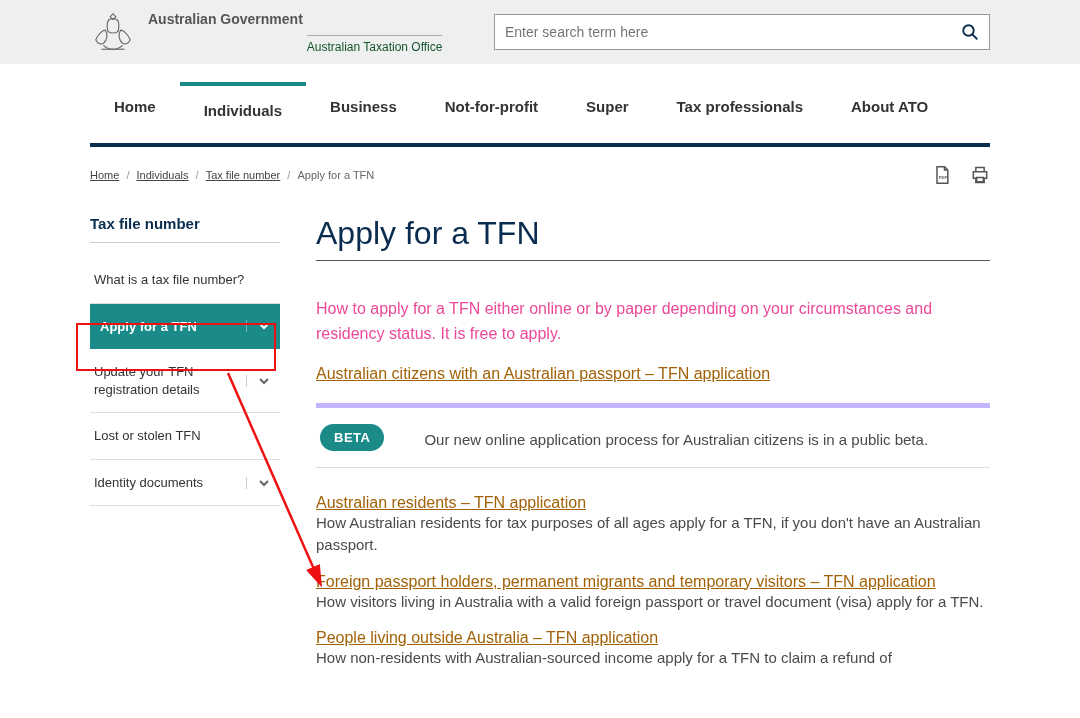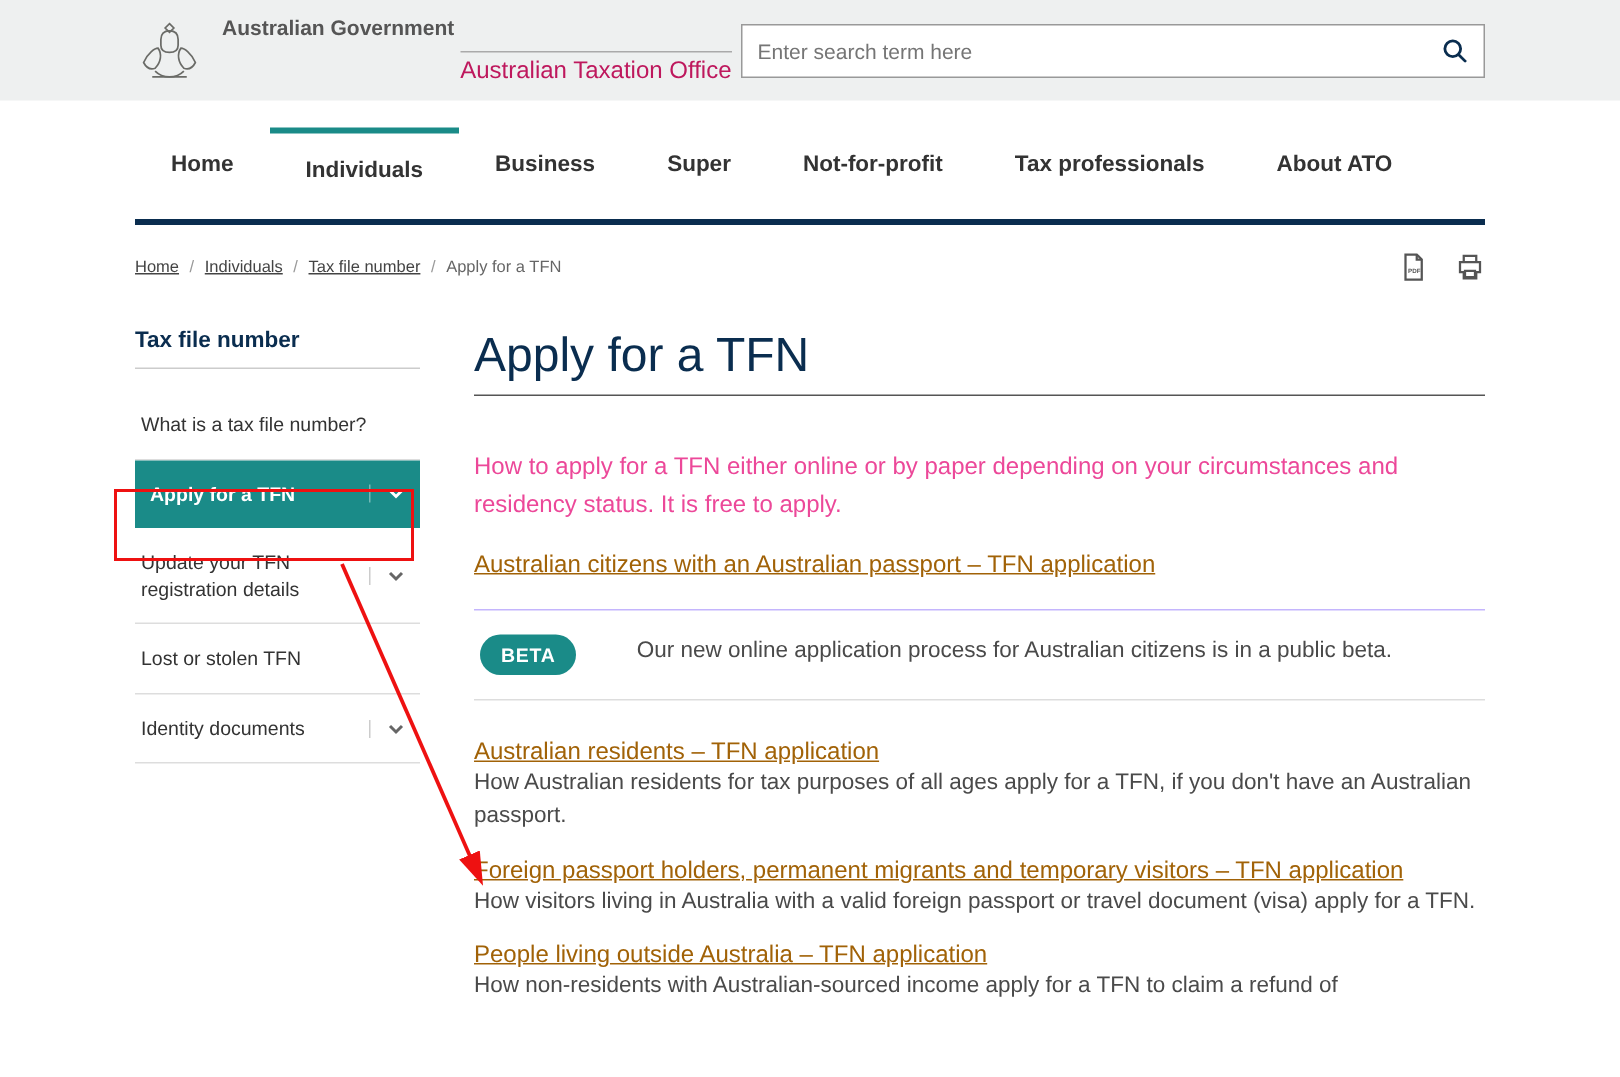--- a/index.html
+++ b/index.html
@@ -38,22 +38,22 @@
   .brand-text {
     display: flex;
     gap: 4px;
   }
   .brand-text .gov {
     font-weight: 700;
     font-size: 14px;
     color: #555;
   }
   .brand-text .ato {
-    font-size: 16px;
-    color: #be185d;
+    font-size: 12px;
+    color: #14532d;
     border-top: 1px solid #aaa;
     padding-top: 4px;
     margin-top: 24px;
   }
 
   .search-wrap {
     display: flex;
     align-items: center;
     border: 1px solid #999;
     background: #fff;
@@ -175,27 +175,27 @@
   }
   .desc {
     font-size: 15px;
     color: #4a4a4a;
     line-height: 1.5;
     margin-bottom: 16px;
   }
   .desc em { font-style: italic; }
 
   .beta-box {
-    border-top: 1px solid #c4b5fd;
+    border-top: 5px solid #c4b5fd;
     border-bottom: 1px solid #ddd;
     padding: 16px 4px;
     margin: 20px 0 26px 0;
     display: flex;
     gap: 40px;
-    align-items: flex-start;
+    align-items: flex-end;
   }
   .beta-pill {
     background: #1a8b88;
     color: #fff;
     font-weight: 700;
     font-size: 13px;
     padding: 6px 14px;
     border-radius: 16px;
     letter-spacing: 0.5px;
   }
@@ -245,22 +245,22 @@
         <line x1="15.5" y1="15.5" x2="21" y2="21" stroke="currentColor" stroke-width="2.5" stroke-linecap="round"></line>
       </svg>
     </div>
   </div>
 </div>
 
 <div class="main-nav" id="main-nav">
     <div class="nav-item">Home</div>
     <div class="nav-item active">Individuals</div>
     <div class="nav-item">Business</div>
+    <div class="nav-item">Not-for-profit</div>
     <div class="nav-item">Super</div>
-    <div class="nav-item">Not-for-profit</div>
     <div class="nav-item">Tax professionals</div>
     <div class="nav-item">About ATO</div>
   </div>
 
 <div class="page-body">
   <div class="crumb-row">
     <div class="crumb" id="crumb"><a href="#">Home</a><span class="sep"> / </span><a href="#">Individuals</a><span class="sep"> / </span><a href="#">Tax file number</a><span class="sep"> / </span><span>Apply for a TFN</span></div>
     <div class="tools">
       <svg class="tool-icon" width="20" height="20" viewBox="0 0 24 24">
         <path fill="none" stroke="currentColor" stroke-width="1.8" d="M6 2h9l4 4v16H6z"></path>

